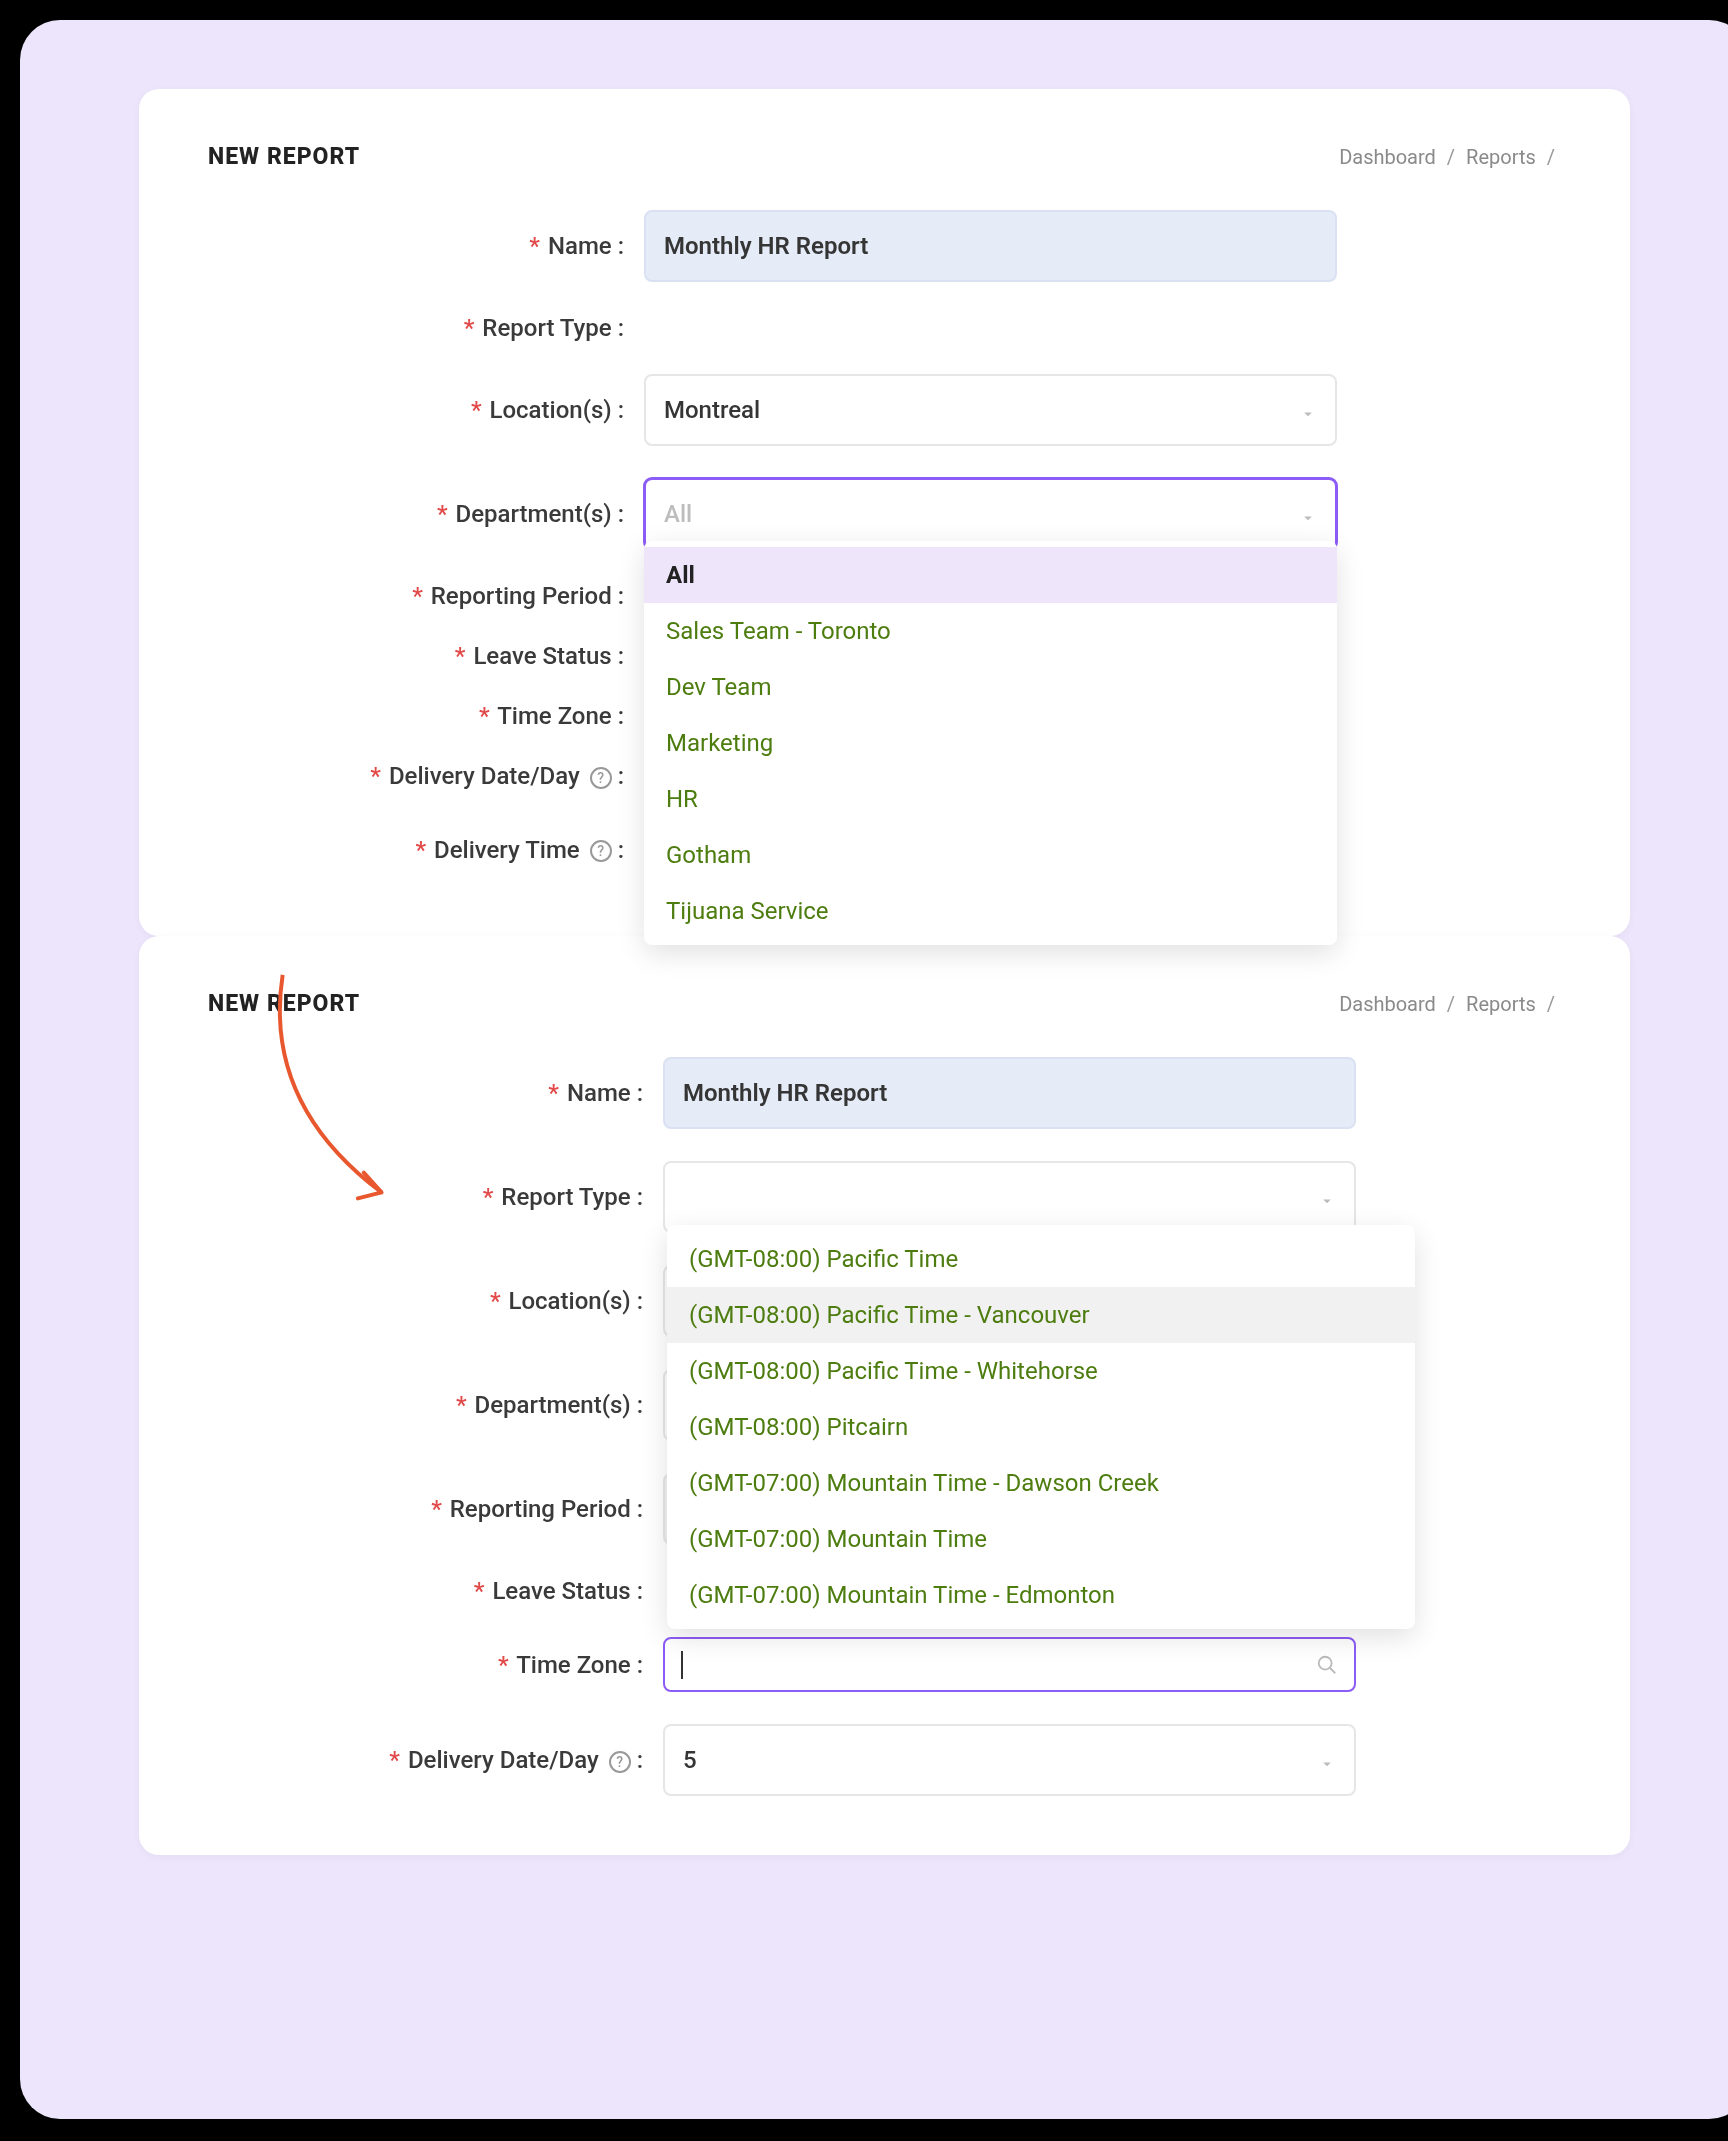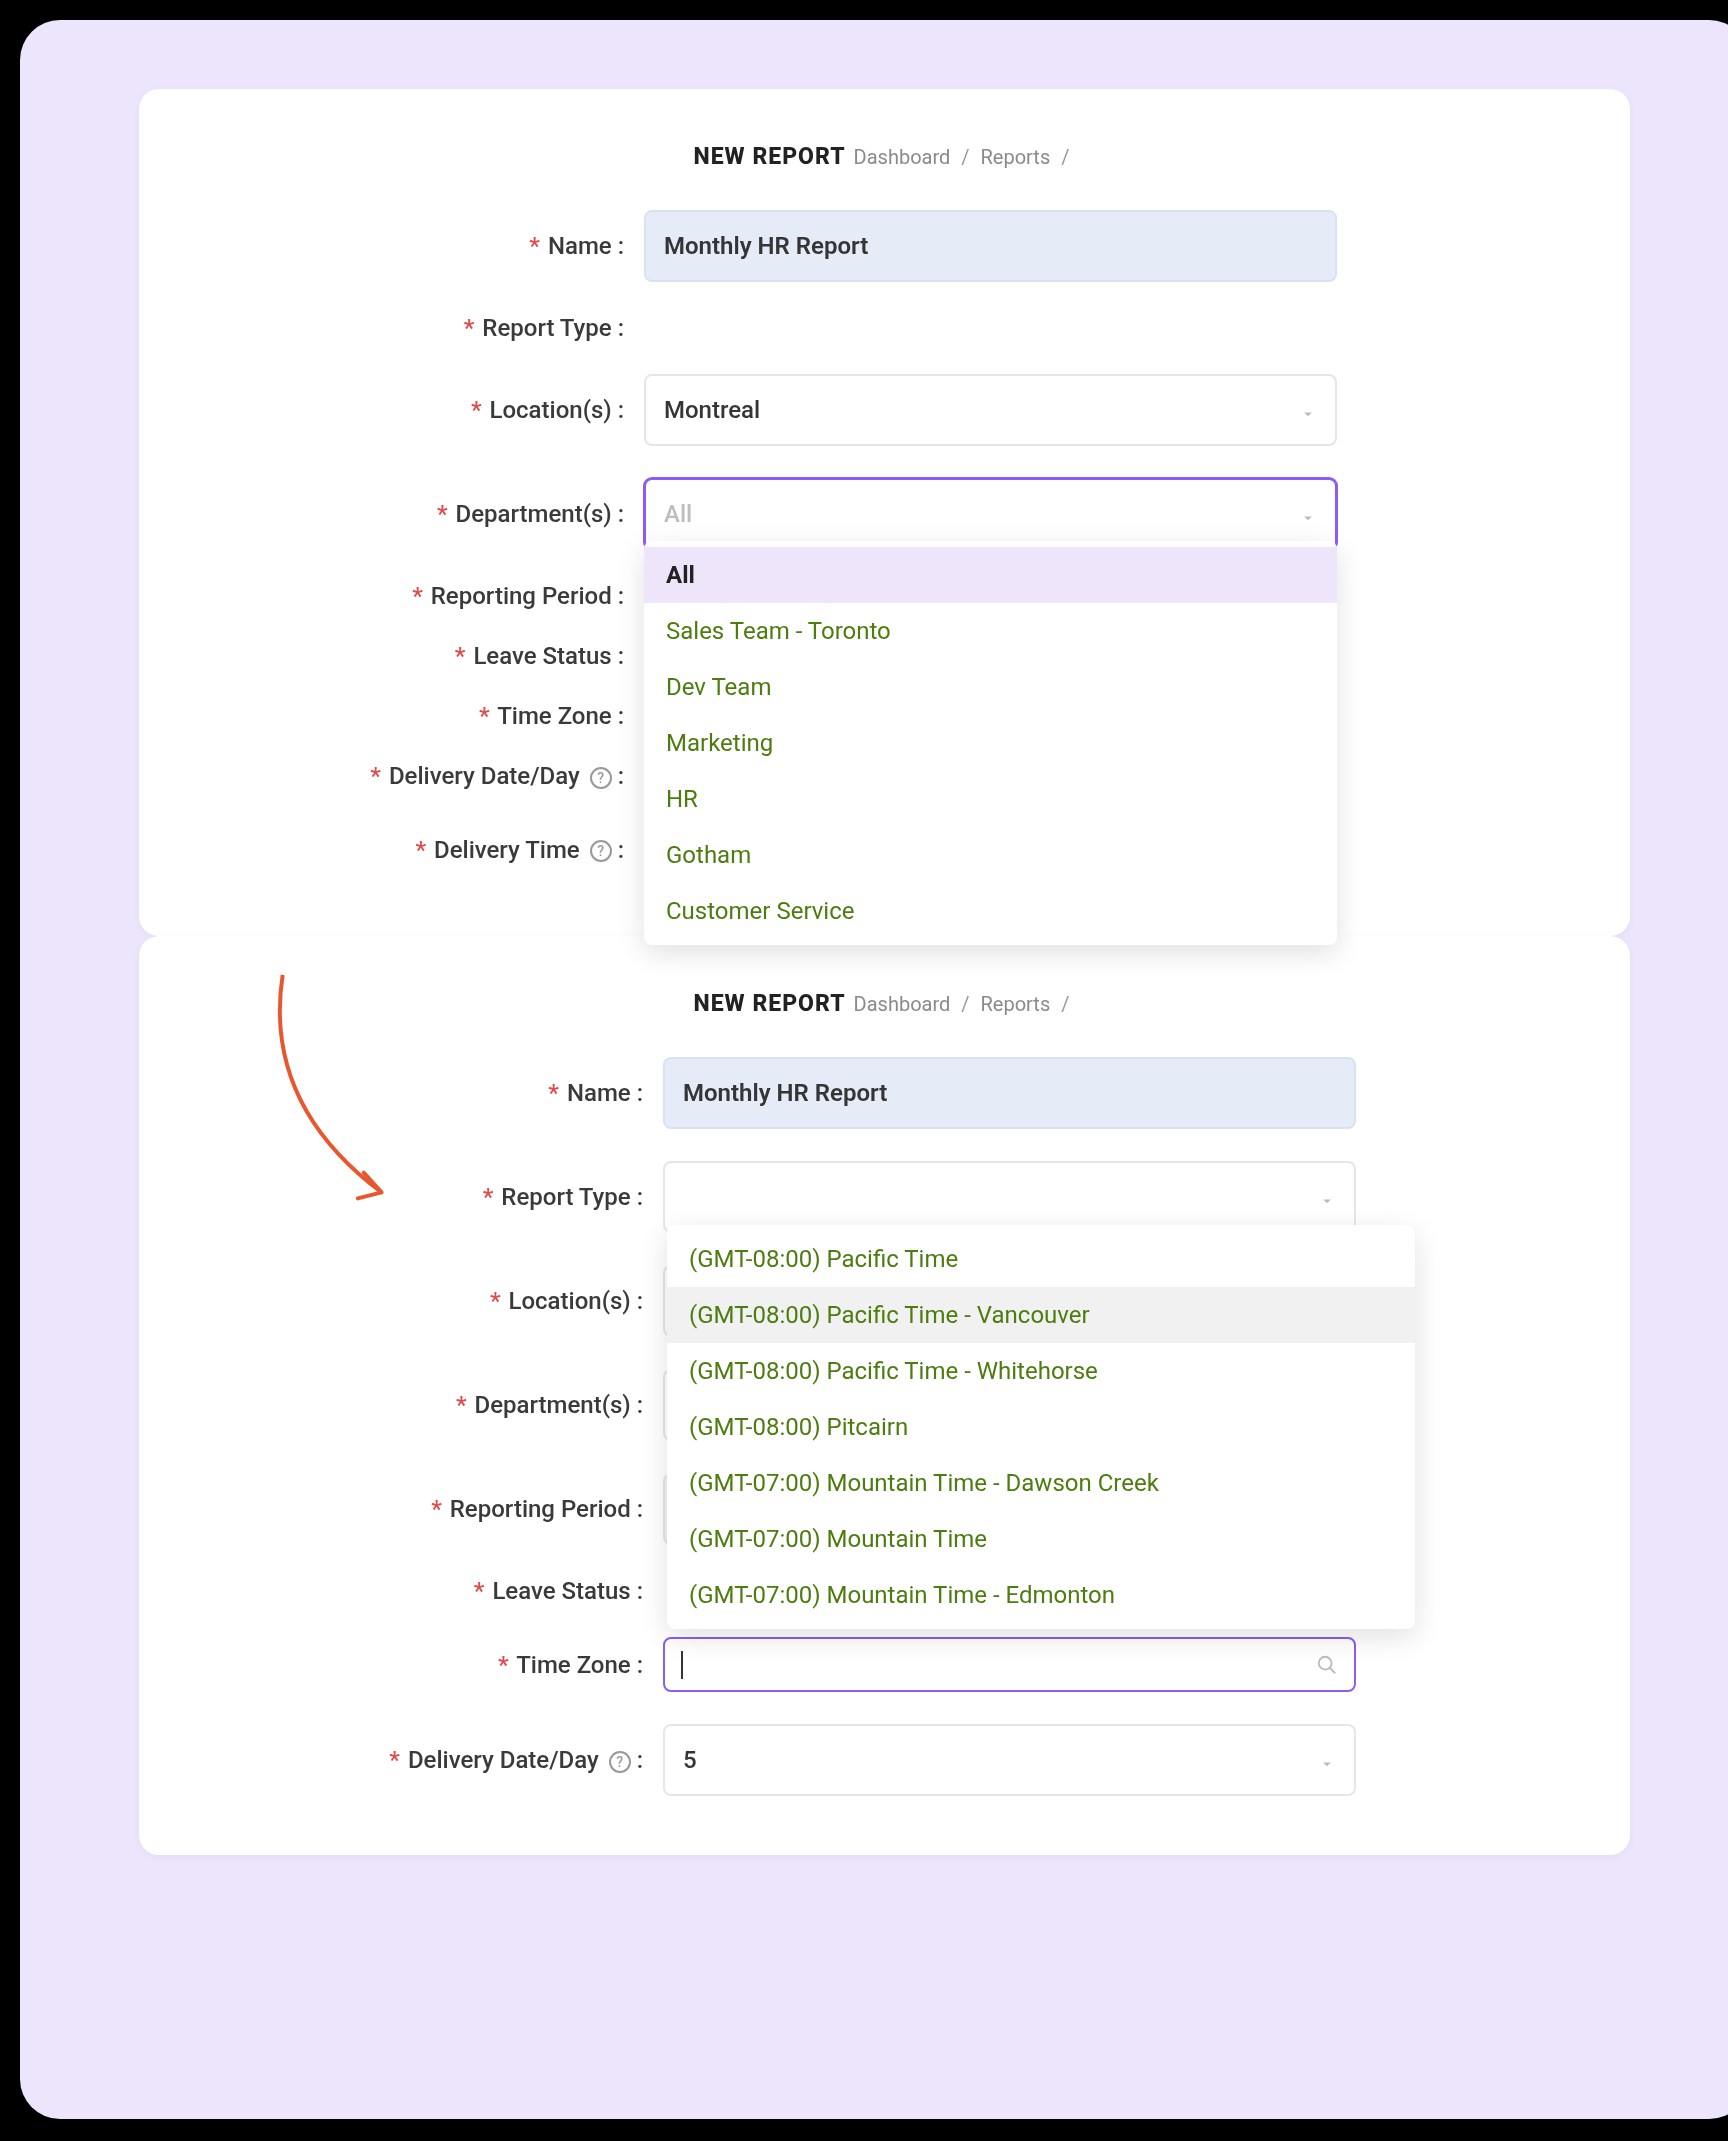--- a/index.html
+++ b/index.html
@@ -19,21 +19,21 @@
   }
   .card {
     background: #fff;
     border-radius: 20px;
     padding: 54px 69px 59px 69px;
     position: relative;
     box-shadow: 0 2px 8px rgba(0,0,0,0.04);
   }
   .card-header {
     display: flex;
-    justify-content: center;
+    justify-content: space-between;
     align-items: center;
     margin-bottom: 40px;
   }
   .page-title {
     font-weight: 800;
     font-size: 23px;
     letter-spacing: 1px;
     color: #222;
   }
   .breadcrumb {
@@ -217,21 +217,21 @@
                 <path d="M7 10l5 5 5-5z"></path>
               </svg></span>
         </div>
         <div class="dropdown">
           <div class="dd-item selected">All</div>
           <div class="dd-item">Sales Team - Toronto</div>
           <div class="dd-item">Dev Team</div>
           <div class="dd-item">Marketing</div>
           <div class="dd-item">HR</div>
           <div class="dd-item">Gotham</div>
-          <div class="dd-item">Customer Service</div>
+          <div class="dd-item">Tijuana Service</div>
         </div>
       </div>
     </div>
 
     <div class="form-row">
       <div class="label-col"><span class="req">*</span> <span>Reporting Period :</span></div>
       <div class="field-col"></div>
     </div>
 
     <div class="form-row">

